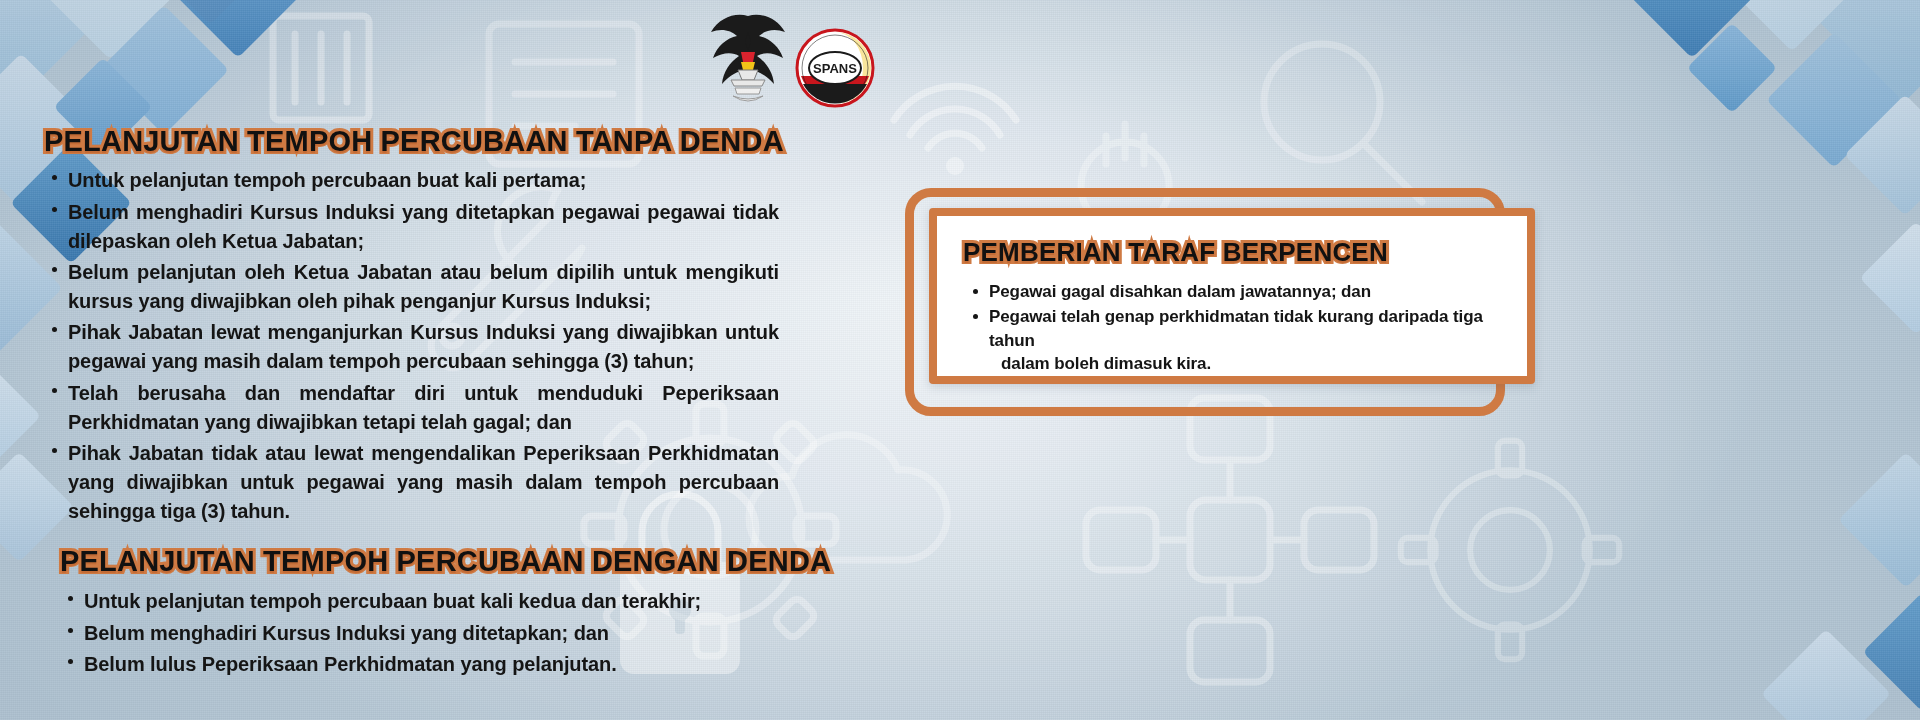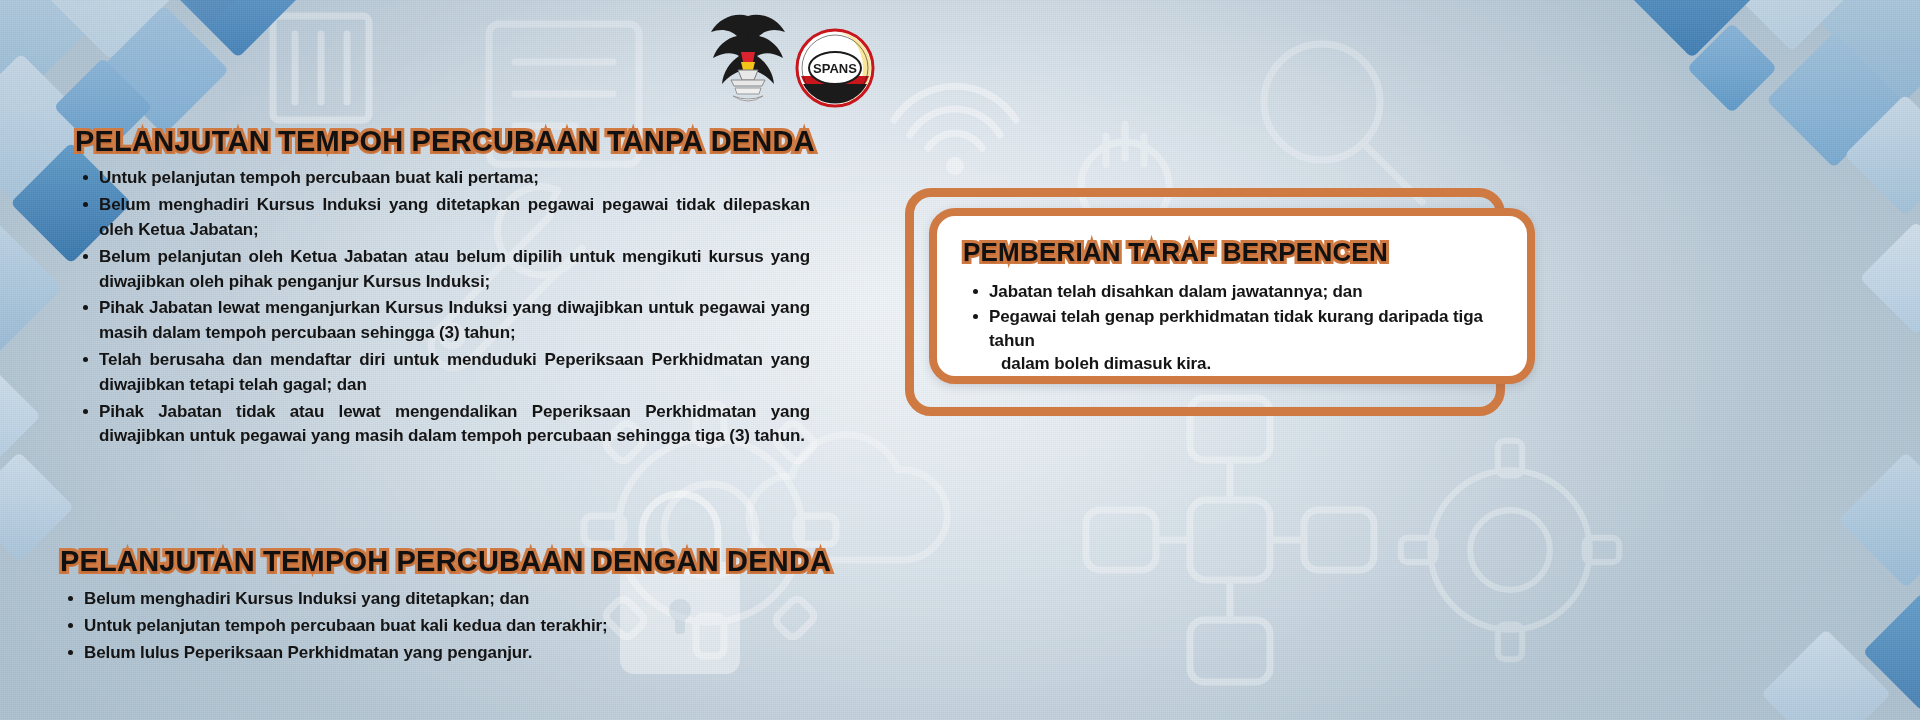--- a/index.html
+++ b/index.html
@@ -46,21 +46,21 @@
   }
 
   
   #logos {
     position:absolute; left:690px; top:6px; width:200px; height:108px;
     display:flex; align-items:flex-start; gap:4px; justify-content:center;
   }
 
   
   #left-col {
-    position:absolute; left:75px; top:126px; width:735px;
+    position:absolute; left:44px; top:126px; width:735px;
   }
   .band-title {
     font-family:"Liberation Sans", sans-serif;
     font-weight:bold;
     font-size:29px;
     letter-spacing:.2px;
     color:#111111;
     -webkit-text-stroke:6px #cf7a43;
     paint-order:stroke fill;
     display:inline-block;
@@ -68,21 +68,21 @@
     line-height:1.08;
     text-shadow:0 2px 0 rgba(180,90,40,.45);
   }
   .band-title-wrap { position:relative; margin-bottom:9px; }
 
   ul.blist { list-style:none; }
   ul.blist li {
     position:relative;
     padding-left:24px;
     margin-bottom:2px;
-    font-size:17px;
+    font-size:20px;
     font-weight:bold;
     color:#151515;
     line-height:1.46;
     text-align:justify;
     text-justify:inter-word;
     letter-spacing:-0.1px;
   }
   ul.blist li::before {
     content:"";
     position:absolute; left:8px; top:9px;
@@ -98,21 +98,21 @@
   #frame-back {
     position:absolute; left:0; top:0; width:600px; height:228px;
     border:9px solid #cf7a43;
     border-radius:26px;
     background:transparent;
   }
   #card {
     position:absolute; left:24px; top:20px; width:606px; height:176px;
     background:#ffffff;
     border:8px solid #cf7a43;
-    border-radius:26px;
+    border-radius:4px;
     box-shadow:0 3px 10px rgba(60,80,100,.18);
     padding:22px 31px 10px 26px;
   }
   #card .band-title { font-size:26px; -webkit-text-stroke:6px #cf7a43; }
   #card ul.blist li {
     font-size:17px; text-align:left; padding-left:26px; line-height:1.4; margin-bottom:1px;
   }
   #card ul.blist li::before { left:10px; top:9px; }
   .sub-line { display:block; padding-left:12px; }
 </style>
@@ -300,34 +300,34 @@
       <li>Telah berusaha dan mendaftar diri untuk menduduki Peperiksaan Perkhidmatan yang diwajibkan tetapi telah gagal; dan</li>
       <li>Pihak Jabatan tidak atau lewat mengendalikan Peperiksaan Perkhidmatan yang diwajibkan untuk pegawai yang masih dalam tempoh percubaan sehingga tiga (3) tahun.</li>
     </ul>
   </div>
 
   <div id="left-col-2">
     <div class="band-title-wrap">
       <span class="band-title">PELANJUTAN TEMPOH PERCUBAAN DENGAN DENDA</span>
     </div>
     <ul class="blist tight" style="margin-top:10px;">
+      <li>Untuk pelanjutan tempoh percubaan buat kali kedua dan terakhir;</li>
       <li>Belum menghadiri Kursus Induksi yang ditetapkan; dan</li>
-      <li>Untuk pelanjutan tempoh percubaan buat kali kedua dan terakhir;</li>
-      <li>Belum lulus Peperiksaan Perkhidmatan yang penganjur.</li>
+      <li>Belum lulus Peperiksaan Perkhidmatan yang pelanjutan.</li>
     </ul>
   </div>
 
   <div id="right-wrap">
     <div id="frame-back"></div>
     <div id="card">
       <div class="band-title-wrap" style="margin-bottom:14px;">
         <span class="band-title">PEMBERIAN TARAF BERPENCEN</span>
       </div>
       <ul class="blist">
-        <li>Jabatan telah disahkan dalam jawatannya; dan</li>
+        <li>Pegawai gagal disahkan dalam jawatannya; dan</li>
         <li>
           <span>Pegawai telah genap perkhidmatan tidak kurang daripada tiga tahun</span>
           <span class="sub-line">dalam boleh dimasuk kira.</span>
         </li>
       </ul>
     </div>
   </div>
 
 </div>
 

